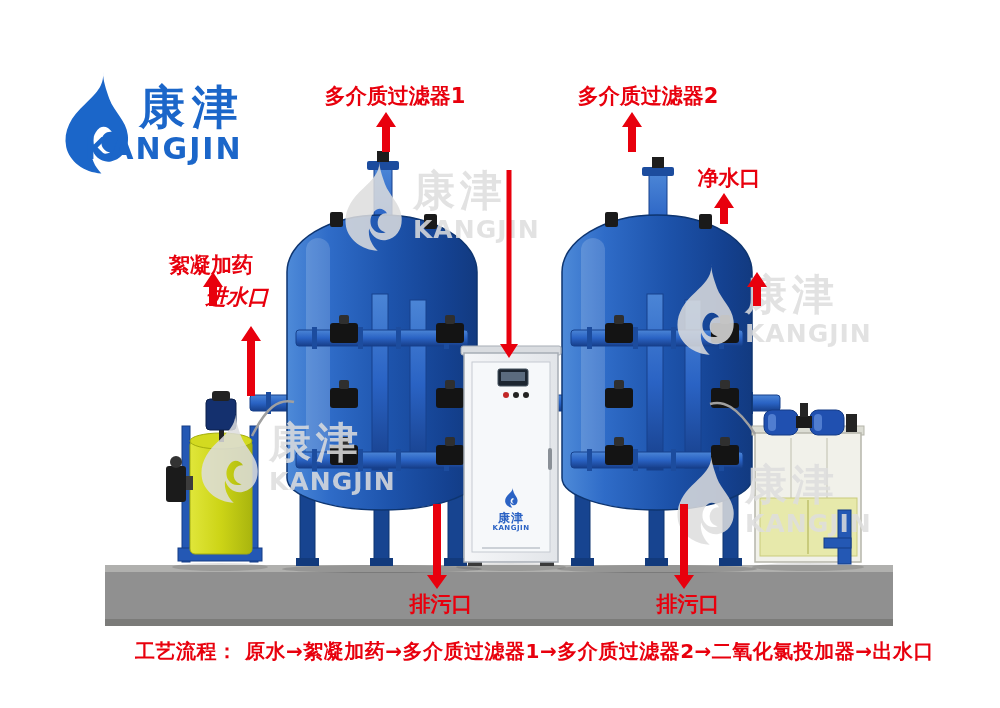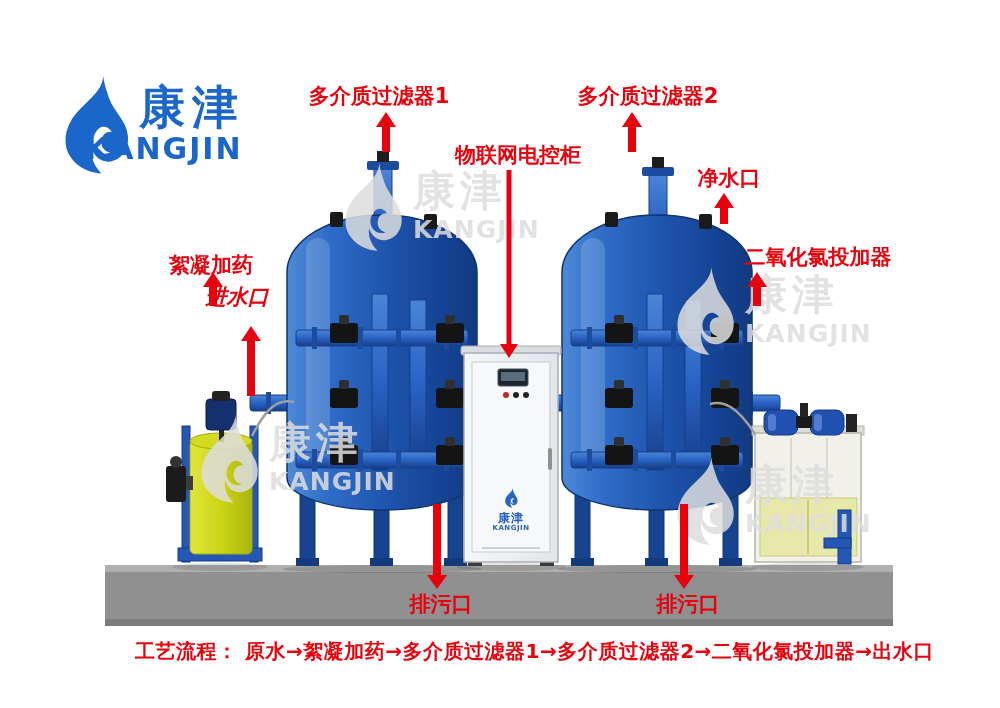--- a/index.html
+++ b/index.html
@@ -266,25 +266,23 @@
     <path fill="#e8000d" d="M622,127 L632,112 L642,127 L636,127 L636,152 L628,152 L628,127 Z"></path>
     <path fill="#e8000d" d="M506.5,170 L511.5,170 L511.5,344 L518,344 L509,358 L500,344 L506.5,344 Z"></path>
     <path fill="#e8000d" d="M714,208 L724,193 L734,208 L728,208 L728,224 L720,224 L720,208 Z"></path>
     <path fill="#e8000d" d="M203,287 L213,272 L223,287 L217,287 L217,306 L209,306 L209,287 Z"></path>
     <path fill="#e8000d" d="M241,341 L251,326 L261,341 L255,341 L255,396 L247,396 L247,341 Z"></path>
     <path fill="#e8000d" d="M747,287 L757,272 L767,287 L761,287 L761,306 L753,306 L753,287 Z"></path>
     <path fill="#e8000d" d="M433,504 L441,504 L441,575 L447,575 L437,589 L427,575 L433,575 Z"></path>
     <path fill="#e8000d" d="M680,504 L688,504 L688,575 L694,575 L684,589 L674,575 L680,575 Z"></path>
   </svg>
 
-  <div class="label" style="left:379px;top:84px;">多介质过滤器1</div>
+  <div class="label" style="left:395px;top:84px;">多介质过滤器1</div>
   <div class="label" style="left:648px;top:84px;">多介质过滤器2</div>
-  <div class="label" style="left:518px;top:143px;">物联网电控柜</div>
   <div class="label" style="left:729px;top:166px;font-family:Liberation Serif, serif;">净水口</div>
   <div class="label" style="left:211px;top:245px;margin-top:8px;">絮凝加药</div>
   <div class="label" style="left:237px;top:285px;font-style:italic;">进水口</div>
-  <div class="label" style="left:818px;top:245px;">二氧化氯投加器</div>
   <div class="label" style="left:441px;top:592px;">排污口</div>
   <div class="label" style="left:688px;top:592px;">排污口</div>
 
   <div class="process">工艺流程： 原水→絮凝加药→多介质过滤器1→多介质过滤器2→二氧化氯投加器→出水口</div>
 
 </div>
 
 </body></html>

